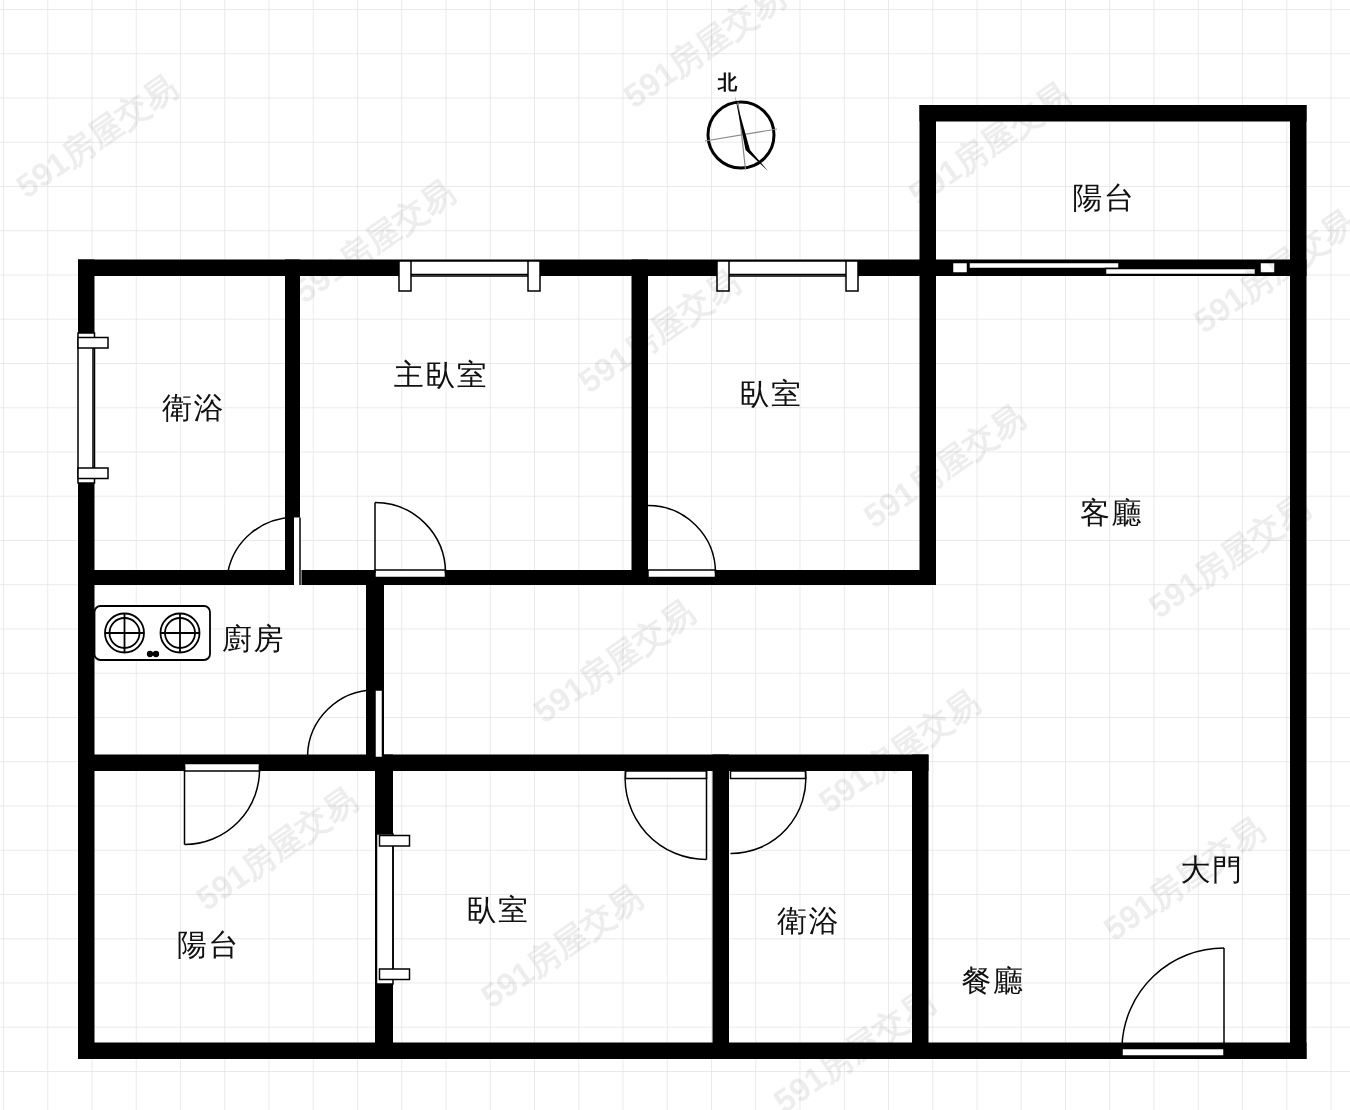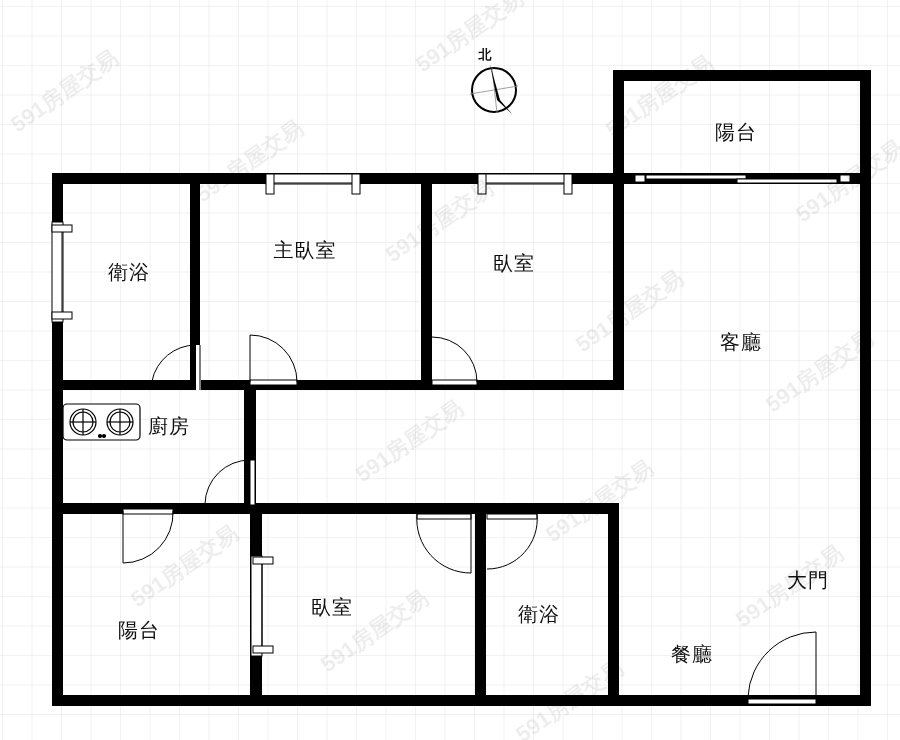--- a/index.html
+++ b/index.html
@@ -131,30 +131,30 @@
     <circle cx="494" cy="90" r="22" fill="none" stroke="#000" stroke-width="2"></circle>
     <line x1="470" y1="94" x2="518" y2="86" stroke="#888" stroke-width="0.8"></line>
     <line x1="492" y1="68" x2="497" y2="113" stroke="#888" stroke-width="0.8"></line>
     <polygon points="490,64 500,100 512,114 497,100" fill="#000"></polygon>
   </g>
 </svg>
 
 <span class="compass-label" style="left:485px; top:55px;">北</span>
 
 <span class="room-label" style="left:129px; top:272px;">衛浴</span>
-<span class="room-label" style="left:305px; top:250px;">主臥室</span>
+<span class="room-label" style="left:294px; top:250px;">主臥室</span>
 <span class="room-label" style="left:514px; top:263px;">臥室</span>
 <span class="room-label" style="left:736px; top:132px;">陽台</span>
 <span class="room-label" style="left:741px; top:342px;">客廳</span>
 <span class="room-label" style="left:169px; top:426px;">廚房</span>
 <span class="room-label" style="left:139px; top:630px;">陽台</span>
 <span class="room-label" style="left:332px; top:607px;">臥室</span>
 <span class="room-label" style="left:539px; top:614px;">衛浴</span>
 <span class="room-label" style="left:808px; top:580px;">大門</span>
-<span class="room-label" style="left:692px; top:654px;">餐廳</span>
+<span class="room-label" style="left:662px; top:654px;">餐廳</span>
 
 <span class="watermark" style="left:5px; top:115px;">591房屋交易</span>
 <span class="watermark" style="left:410px; top:55px;">591房屋交易</span>
 <span class="watermark" style="left:600px; top:120px;">591房屋交易</span>
 <span class="watermark" style="left:190px; top:185px;">591房屋交易</span>
 <span class="watermark" style="left:380px; top:245px;">591房屋交易</span>
 <span class="watermark" style="left:790px; top:205px;">591房屋交易</span>
 <span class="watermark" style="left:570px; top:335px;">591房屋交易</span>
 <span class="watermark" style="left:760px; top:395px;">591房屋交易</span>
 <span class="watermark" style="left:350px; top:465px;">591房屋交易</span>

